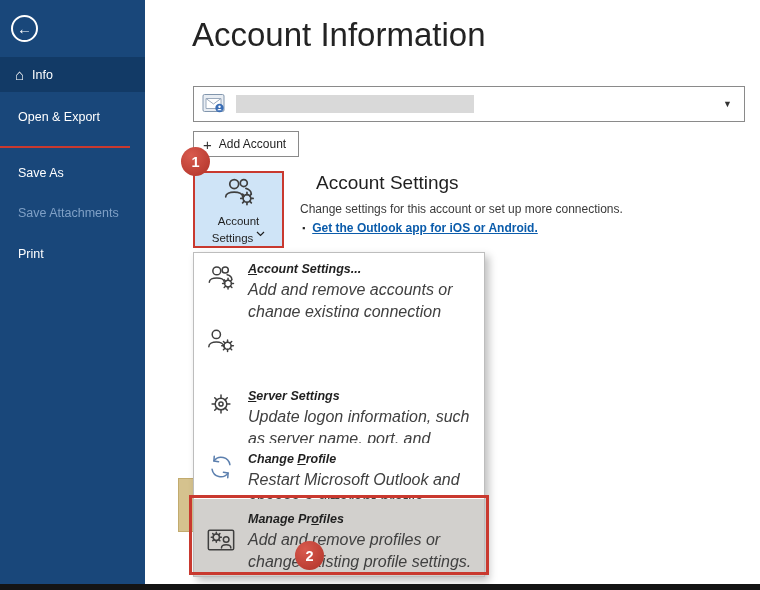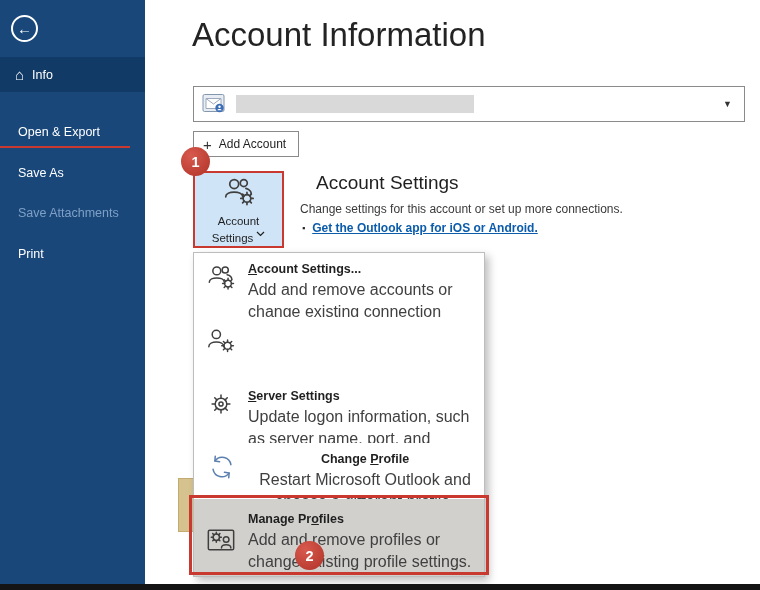--- a/index.html
+++ b/index.html
@@ -8,21 +8,21 @@
 
   
   .sidebar { position:absolute; left:0; top:0; width:145px; height:590px; background:#19477a; color:#fff; }
   .back-btn { position:absolute; left:11px; top:15px; width:27px; height:27px; border:2px solid #fff;
               border-radius:50%; display:flex; align-items:center; justify-content:center;
               font-size:15px; color:#fff; cursor:pointer; }
   .nav-item { position:absolute; left:0; width:145px; display:flex; align-items:center;
               padding-left:18px; font-size:12.5px; color:#fff; cursor:pointer; }
   .nav-info { top:57px; height:35px; background:#123a66; padding-left:15px; gap:8px; }
   .nav-info .home-glyph { font-size:15px; line-height:1; }
-  .nav-open { top:116px; height:32px; }
+  .nav-open { top:101px; height:32px; }
   .nav-saveas { top:158px; height:30px; }
   .nav-saveatt { top:198px; height:30px; color:#7fa0c6; }
   .nav-print { top:239px; height:30px; }
   .annot-line { position:absolute; left:0; top:146px; width:130px; height:2px; background:#c9392f; }
 
   
   .page-title { position:absolute; left:192px; top:16px; font-size:33px; font-weight:300; color:#232323; }
 
   .combo { position:absolute; left:193px; top:86px; width:552px; height:36px; background:#fff;
            border:1px solid #8a8a8a; display:flex; align-items:center; cursor:pointer; }
@@ -48,27 +48,27 @@
                       gap:7px; font-size:12px; }
   .bullet-glyph { color:#1f1f1f; font-size:9px; }
   .app-link { color:#0b5cab; font-weight:700; text-decoration:underline; cursor:pointer; }
 
   .sliver { position:absolute; left:178px; top:478px; width:17px; height:54px; background:#d5c28e;
             border:1px solid #c2ab6e; }
 
   
   .menu { position:absolute; left:193px; top:252px; width:292px; height:325px; background:#fff;
           border:1px solid #bdbdbd; box-shadow:4px 4px 8px rgba(0,0,0,0.25); z-index:10;
-          display:flex; flex-direction:column; }
+          display:flex; flex-direction:column;font-style:italic; }
   .mi { display:flex; padding:9px 6px 0 12px; gap:10px; cursor:pointer; overflow:hidden; }
   .mi .mi-icon { flex:0 0 32px; }
   .mi .t { font-size:12.5px; font-weight:700; color:#1f1f1f; margin-bottom:3px; }
   .mi .t .key { text-decoration:underline; }
   .mi .d { font-size:16px; color:#404040; line-height:1.35; width:234px; }
-  .mi1 { height:64px; } .mi2 { height:63px; } .mi3 { height:63px; } .mi4 { height:56px;text-align:center; }
+  .mi1 { height:64px; } .mi2 { height:63px; } .mi3 { height:63px; } .mi4 { height:56px; }
   .mi5 { flex:1; background:#d2d0cd;align-items:center; }
 
   .annot-box2 { position:absolute; left:189px; top:495px; width:300px; height:80px;
                 border:3px solid #c9392f; z-index:20; pointer-events:none; }
 
   
   .badge { position:absolute; width:29px; height:29px; border-radius:50%;
            background:radial-gradient(circle at 35% 30%, #d85a4e, #b03228);
            color:#fff; font-size:14.5px; font-weight:700; display:flex; align-items:center;
            justify-content:center; z-index:30; }

